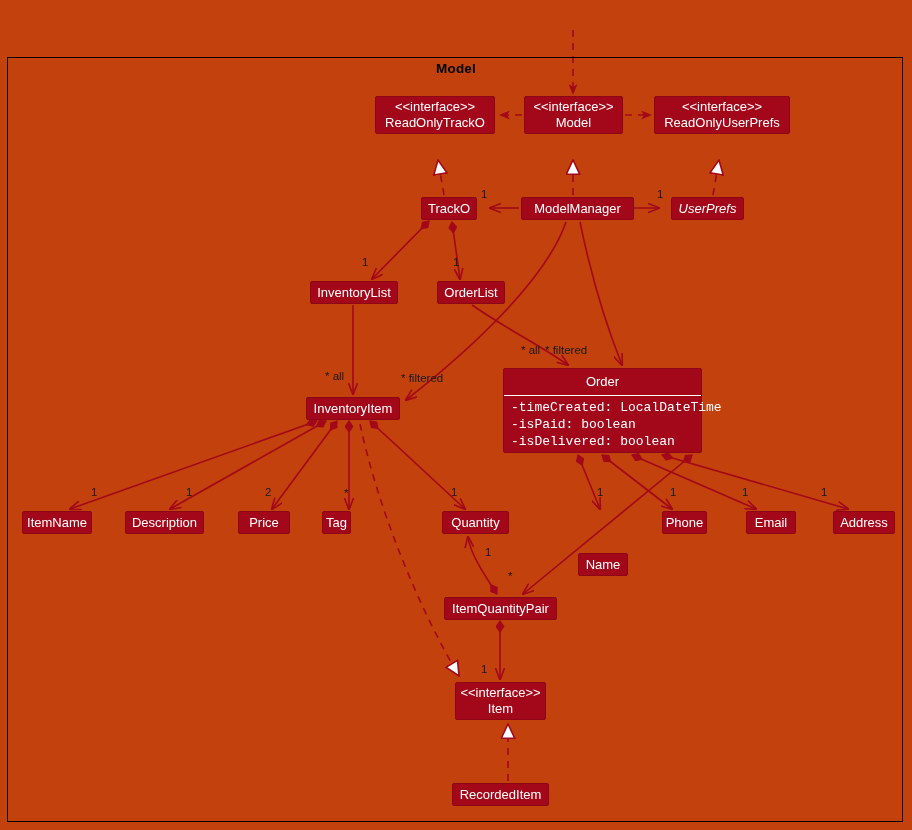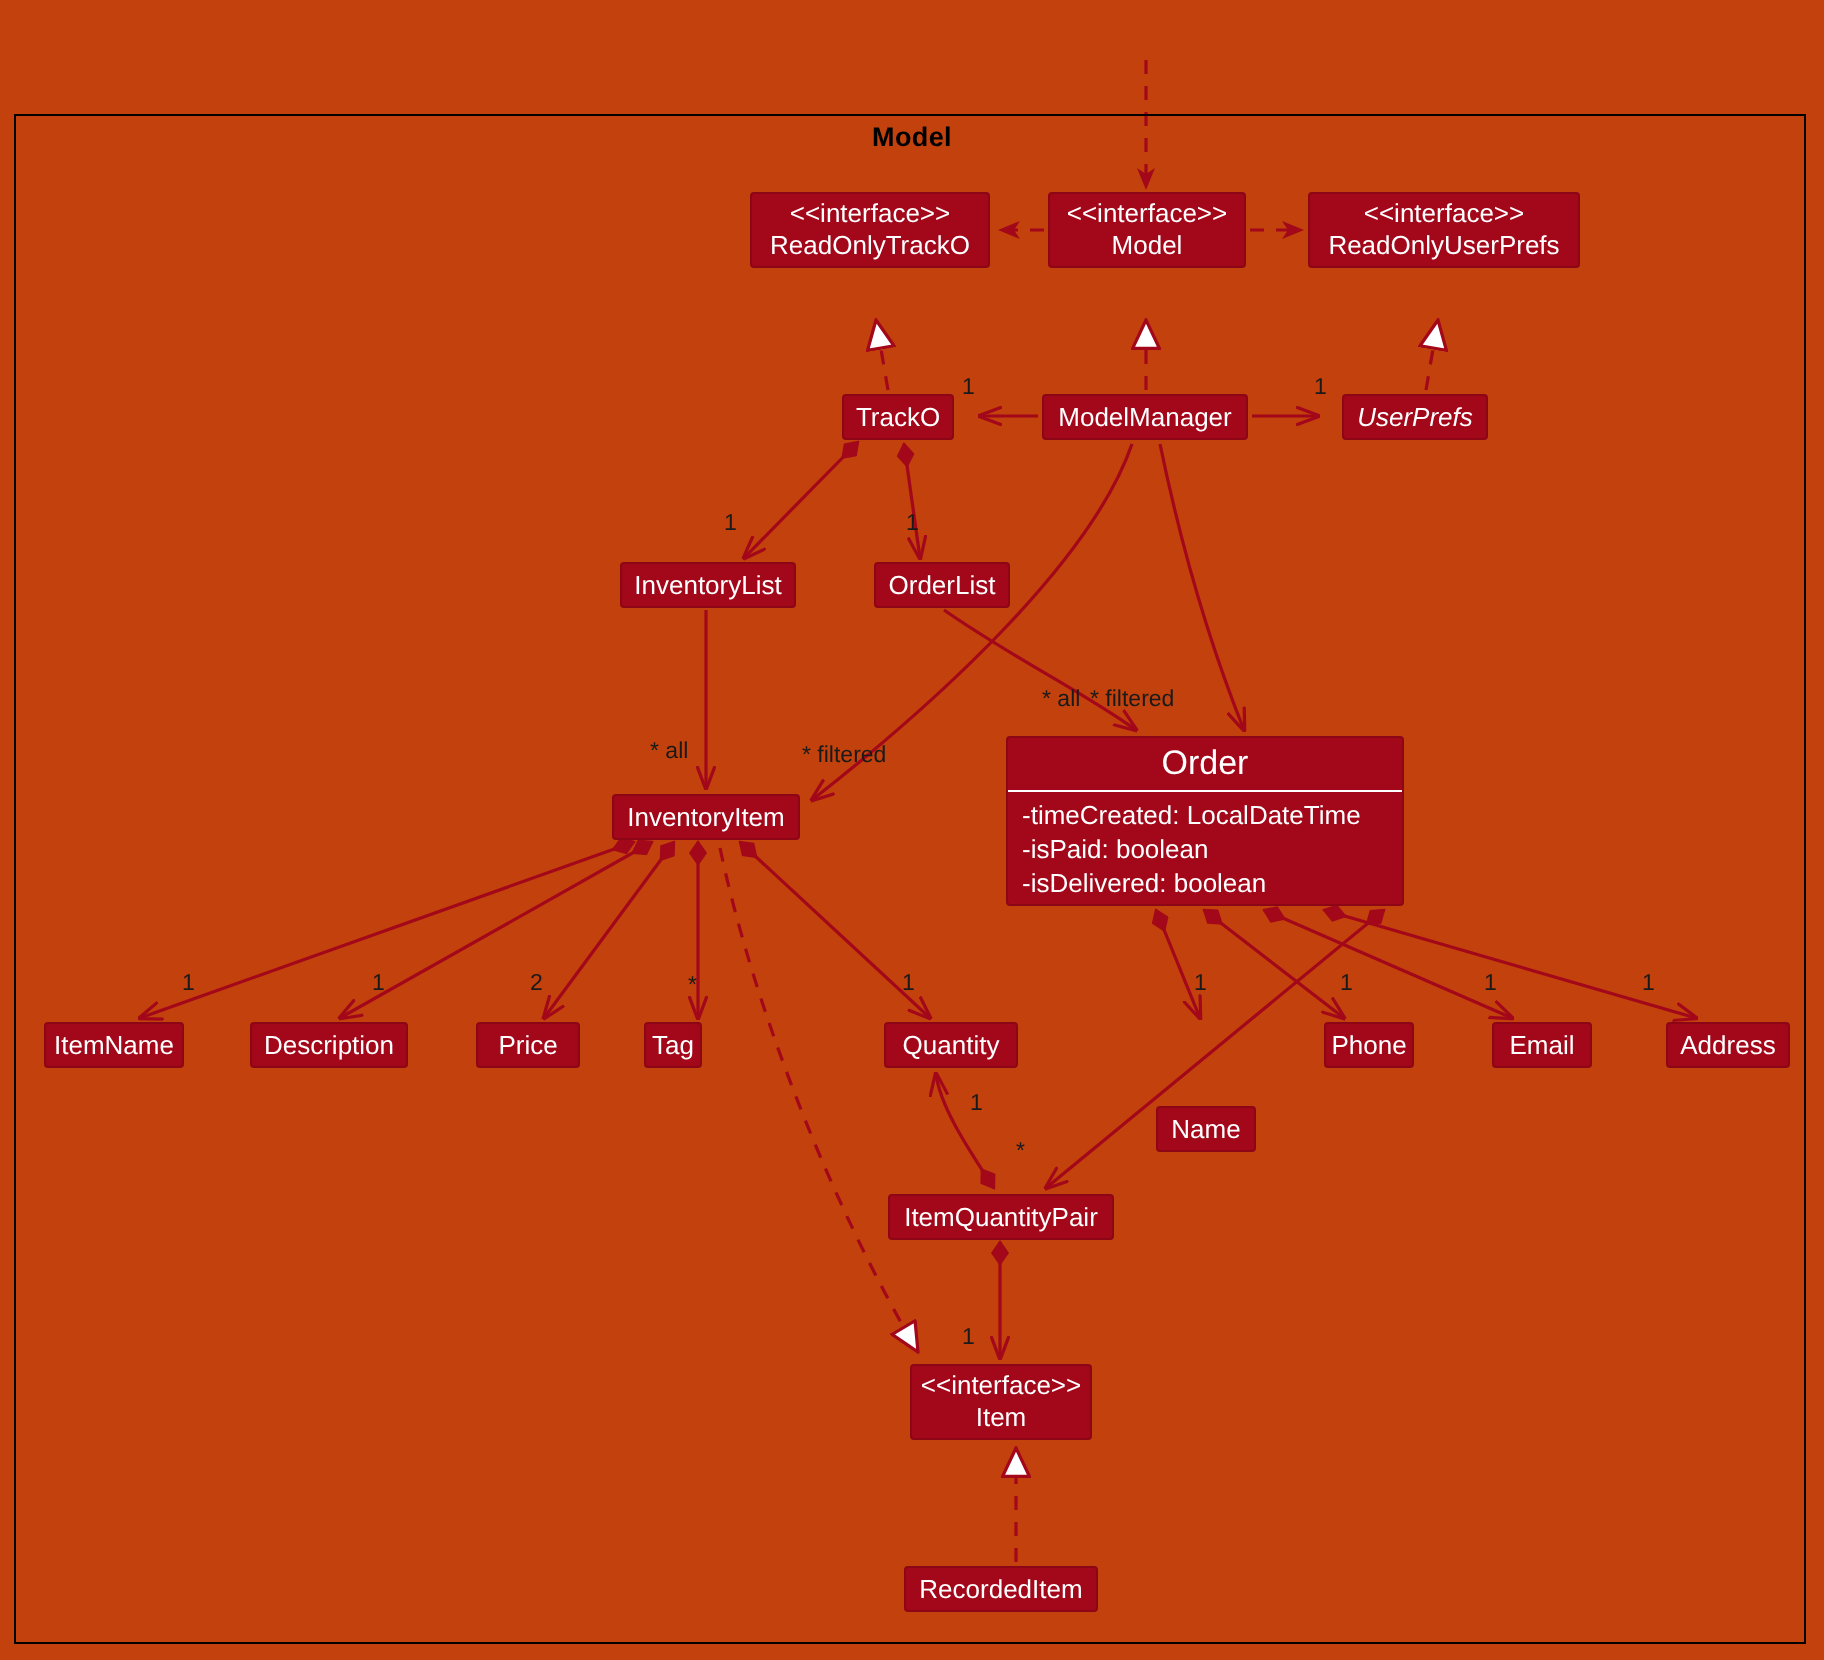--- a/index.html
+++ b/index.html
@@ -69,34 +69,35 @@
     line-height: 16px;
   }
   .node.classbox {
     display: block;
     padding: 0;
     text-align: left;
   }
   .classbox .cb-title {
     display: block;
     text-align: center;
-    font-size: 17px;
+    font-size: 13px;
     line-height: 17px;
     padding: 4px 6px 5px 6px;
     border-bottom: 1.5px solid #ffffff;
   }
   .classbox .cb-attrs {
     display: block;
     padding: 3px 7px 5px 7px;
   }
   .classbox .cb-attrs span {
     display: block;
     font-size: 13px;
     line-height: 17px;
     white-space: nowrap;
+    font-family: Liberation Mono, monospace;
   }
   .edge-label {
     position: absolute;
     font-size: 11.5px;
     color: #1a1a1a;
     white-space: nowrap;
     background: transparent;
   }
 </style>
 </head>
@@ -185,21 +186,21 @@
         <span class="stereo">&lt;&lt;interface&gt;&gt;</span>
         <span class="stereo">Model</span>
       </div>
       <div class="node" style="left: 654px; top: 96px; width: 136px; height: 38px;">
         <span class="stereo">&lt;&lt;interface&gt;&gt;</span>
         <span class="stereo">ReadOnlyUserPrefs</span>
       </div>
       <div class="node" style="left: 421px; top: 197px; width: 56px; height: 23px;">
         <span class="stereo">TrackO</span>
       </div>
-      <div class="node" style="left: 521px; top: 197px; width: 103px; height: 23px;">
+      <div class="node" style="left: 521px; top: 197px; width: 113px; height: 23px;">
         <span class="stereo">ModelManager</span>
       </div>
       <div class="node" style="left: 671px; top: 197px; width: 73px; height: 23px; font-style: italic;">
         <span class="stereo">UserPrefs</span>
       </div>
       <div class="node" style="left: 310px; top: 281px; width: 88px; height: 23px;">
         <span class="stereo">InventoryList</span>
       </div>
       <div class="node" style="left: 437px; top: 281px; width: 68px; height: 23px;">
         <span class="stereo">OrderList</span>

